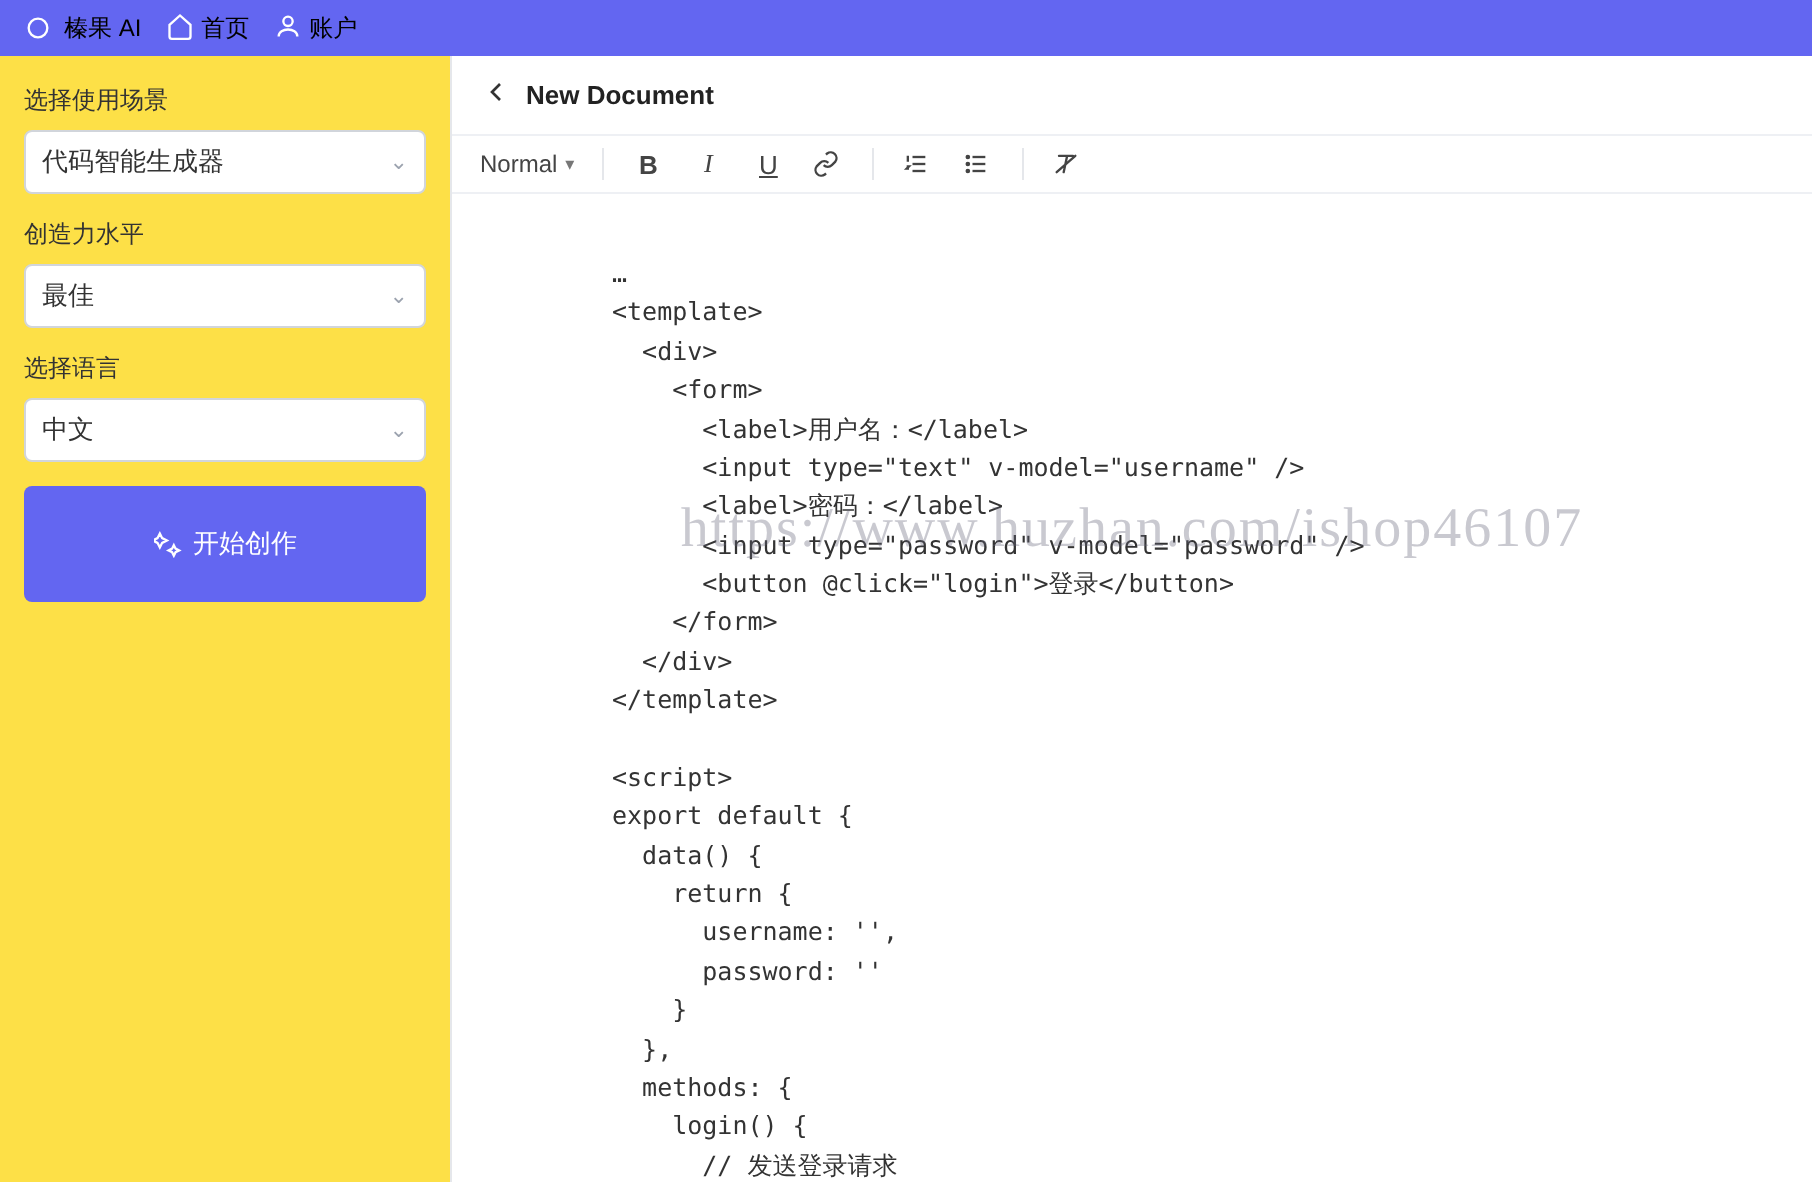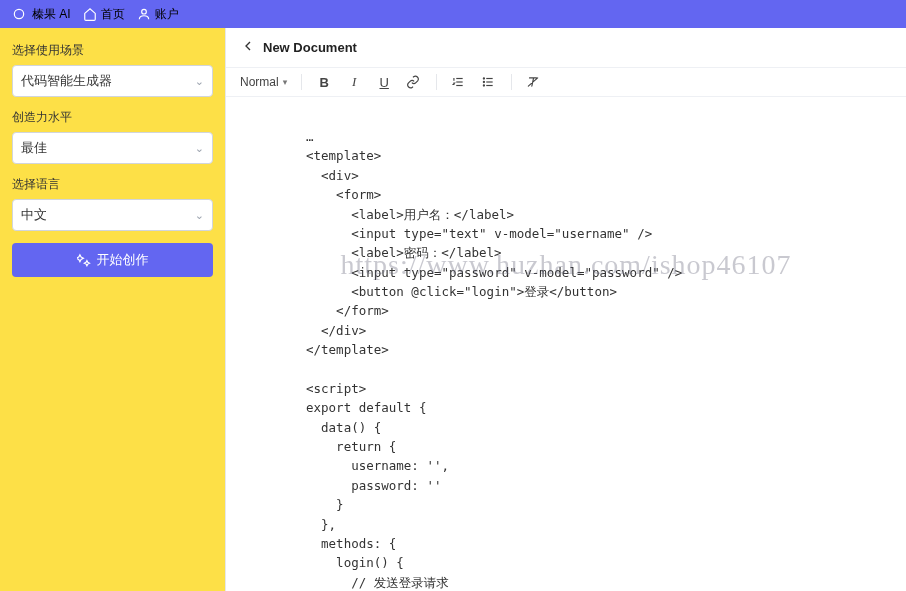--- a/index.html
+++ b/index.html
@@ -1,29 +1,29 @@
 <!DOCTYPE html>
 <html><head>
 <meta charset="utf-8">
 <style>
   * { box-sizing: border-box; margin: 0; padding: 0; }
   body { font-family: -apple-system, "Helvetica Neue", Arial, sans-serif; font-size: 13px; color: #333; background: #fff; }
   .topbar { background: #6366f1; height: 28px; display: flex; align-items: center; padding: 0 12px; gap: 12px; color: #000000; font-size: 12px; }
   .topbar .brand { display: flex; align-items: center; gap: 6px; }
-  .topbar .nav-item { display: flex; align-items: center; gap: 4px; cursor: pointer; }
+  .topbar .nav-item { display: flex; gap: 4px; cursor: pointer; }
   .topbar svg { width: 14px; height: 14px; }
 
   .main { display: flex; height: calc(591px - 28px); }
   .sidebar { width: 226px; border-right: 1px solid #e5e7eb; padding: 14px 12px; display: flex; flex-direction: column; gap: 12px; background: #fde047; }
   .form-group { display: flex; flex-direction: column; gap: 6px; }
   .form-label { font-size: 12px; color: #333; }
   .select-box { position: relative; border: 1px solid #d1d5db; border-radius: 4px; padding: 6px 28px 6px 8px; font-size: 13px; background: #fff; cursor: pointer; }
   .select-box .chev { position: absolute; right: 8px; top: 50%; transform: translateY(-50%); color: #9ca3af; font-size: 11px; }
   .textarea-box { border: 1px solid #d1d5db; border-radius: 4px; padding: 8px; font-size: 12px; min-height: 44px; resize: vertical; font-family: inherit; width: 100%; }
-  .start-btn { background: #6366f1; color: #fff; border: none; border-radius: 4px; padding: 8px 0; font-size: 13px; cursor: pointer; display: flex; align-items: center; justify-content: center; gap: 6px; }
+  .start-btn { background: #6366f1; color: #fff; border: none; border-radius: 4px; padding: 20px 0; font-size: 13px; cursor: pointer; display: flex; align-items: center; justify-content: center; gap: 6px; }
   .start-btn svg { width: 14px; height: 14px; }
 
   .editor { flex: 1; display: flex; flex-direction: column; }
   .doc-header { display: flex; align-items: center; gap: 7px; padding: 10px 14px; border-bottom: 1px solid #eef0f4; }
   .doc-header .back { cursor: pointer; color: #333; }
   .doc-title { font-size: 13px; font-weight: 600; color: #222; }
   .toolbar { display: flex; align-items: center; gap: 14px; padding: 6px 14px; border-bottom: 1px solid #eef0f4; color: #444; }
   .toolbar .format-select { font-size: 12px; cursor: pointer; display: flex; align-items: center; gap: 4px; }
   .toolbar .tbtn { cursor: pointer; font-size: 13px; width: 16px; text-align: center; }
   .toolbar .bold { font-weight: 700; }

